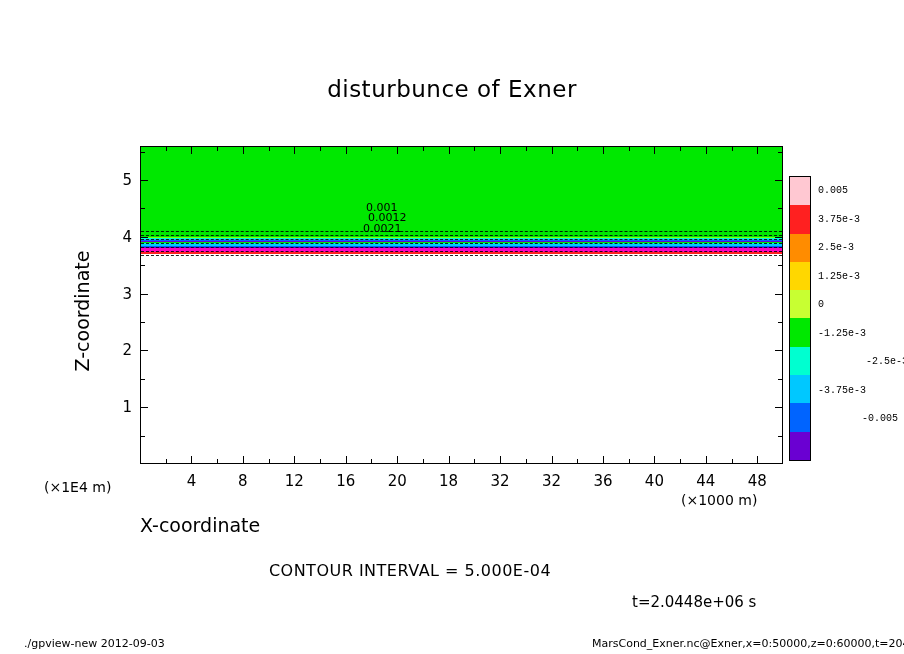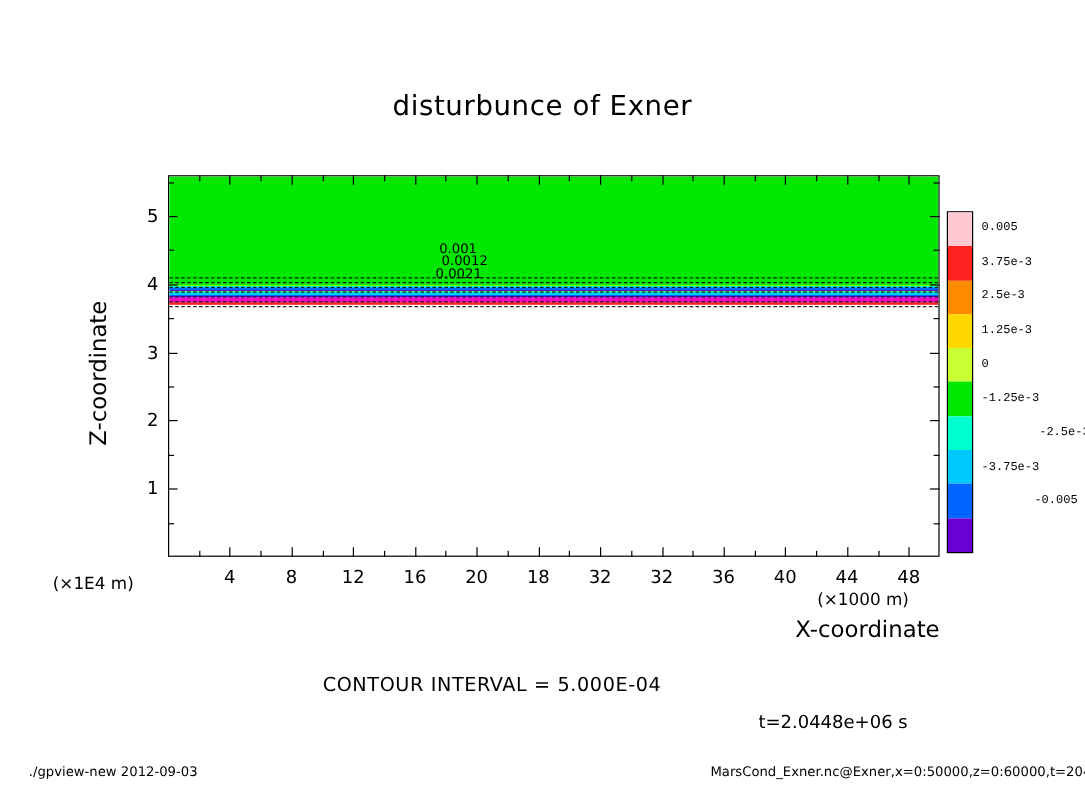--- a/index.html
+++ b/index.html
@@ -116,21 +116,21 @@
     left: -18px; top: 300px;
     width: 200px;
     text-align: center;
     font-size: 19px;
     transform: rotate(-90deg);
     transform-origin: center center;
   }
   #xlabel-title {
     left: 140px; top: 514px;
     width: 643px;
-    text-align: right;
+    text-align: left;
     font-size: 19px;
   }
   #x-units {
     left: 681px; top: 492px;
     font-size: 14px;
   }
   #z-units {
     left: 44px; top: 479px;
     font-size: 14px;
   }

